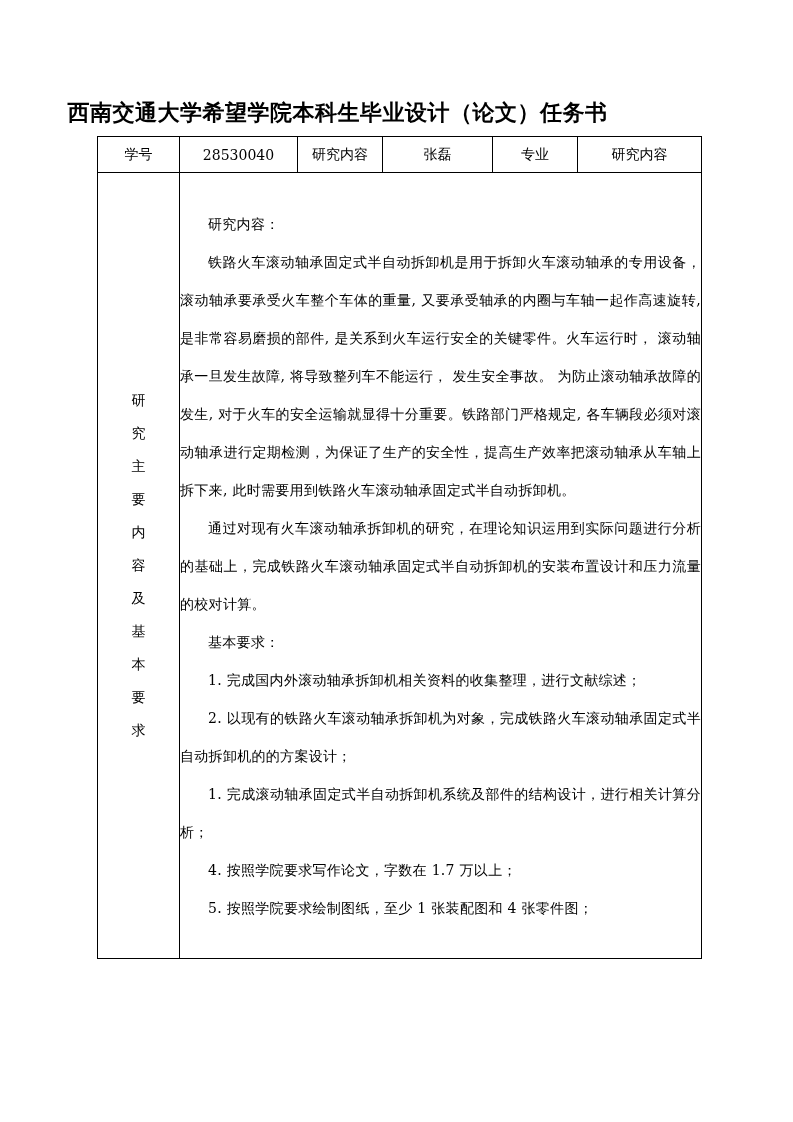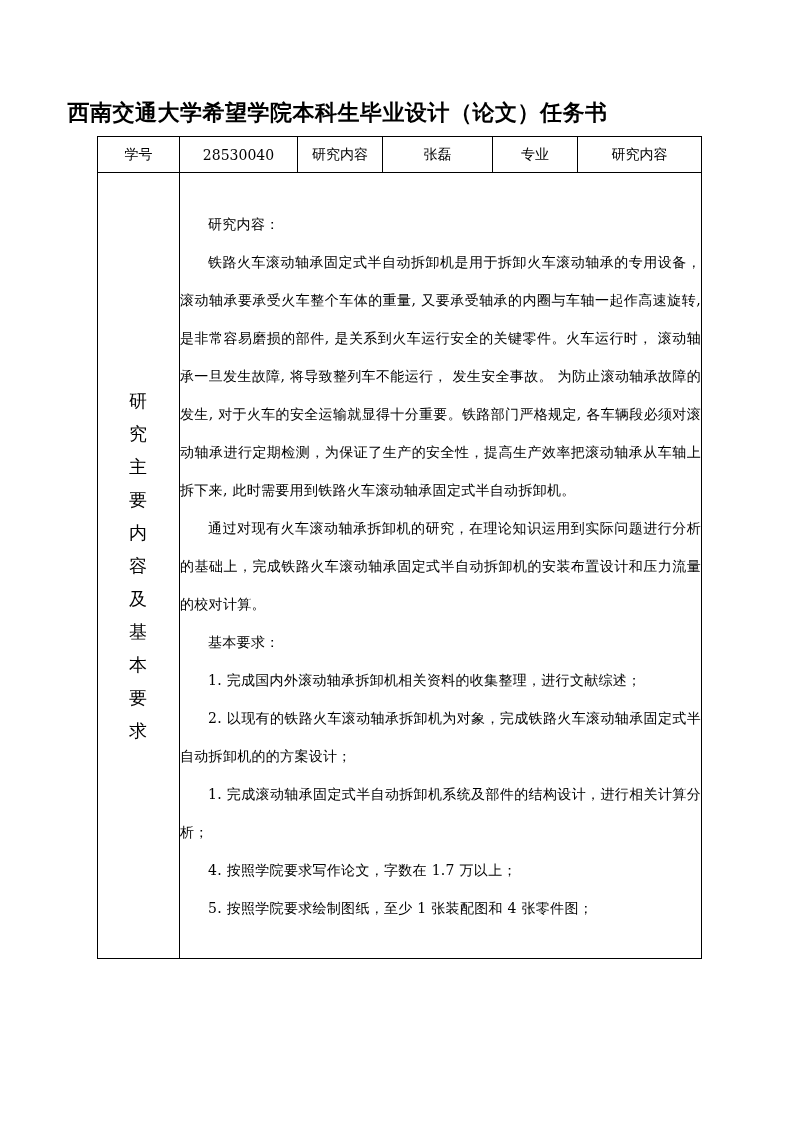--- a/index.html
+++ b/index.html
@@ -49,23 +49,23 @@
     font-size: 12.5px;
     line-height: 1.35;
     padding: 2px 1px;
   }
   td.side-label-cell {
     vertical-align: middle;
   }
   .vertical-label {
     width: 1.05em;
     margin: 12px auto;
-    font-size: 18px;
+    font-size: 14px;
     line-height: 33px;
-    text-align: left;
+    text-align: center;
     word-break: break-all;
   }
   td.content-cell {
     vertical-align: top;
     text-align: left;
     padding: 24px 10px 0 12px;
     margin-left: 26px;
   }
   .content-cell p.para {
     margin: 0;

